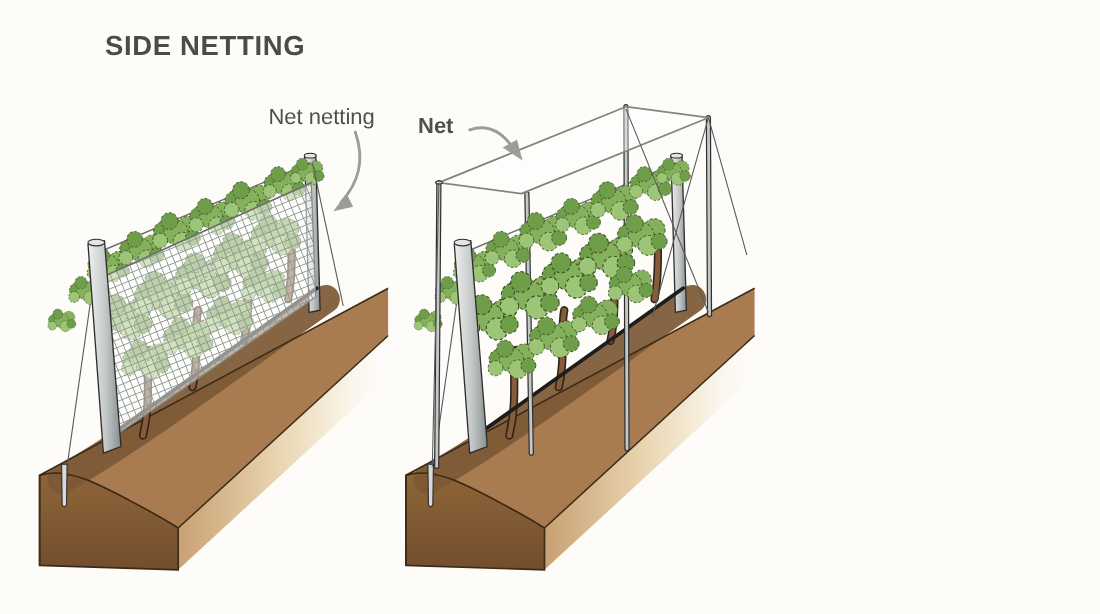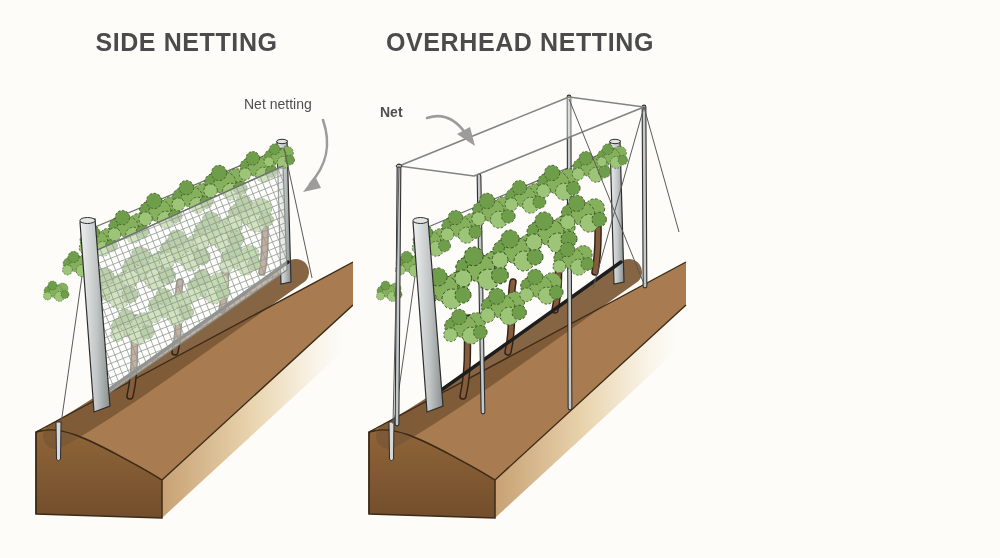--- a/index.html
+++ b/index.html
@@ -8,21 +8,21 @@
     background:#fdfcf9;font-family:"Liberation Sans",sans-serif;
     display:flex;flex-direction:row;padding-left:20px;
   }
   .panel{position:relative;width:333px;height:558px;flex:0 0 auto;}
   .panel:last-child{width:334px;}
   .panel-title{
     position:absolute;top:28px;left:0;right:0;text-align:center;
     font-size:25px;font-weight:700;letter-spacing:.6px;color:#4b4b4b;
   }
   .annotation{
-    position:absolute;font-size:14px;font-weight:400;color:#4f4f4f;white-space:nowrap;
+    position:absolute;font-size:20px;font-weight:400;color:#4f4f4f;white-space:nowrap;
   }
   .ann-1{top:96px;left:224px;}
   .ann-2{top:101px;left:169px;}
   .ann-3{top:104px;left:27px;font-weight:bold;}
   .illus{position:absolute;left:0;top:0;}
   .defs-holder{position:absolute;width:0;height:0;overflow:hidden;}
   
   .lf1{fill:#85b15c}.lf2{fill:#6f9e4a}.lf3{fill:#9dc577}
   .lf1,.lf2,.lf3{stroke:#3b5226;stroke-width:1;stroke-dasharray:3 2.2;stroke-linejoin:round}
   
@@ -188,17 +188,16 @@
       <use href="#frontpost"></use>
       <g>
         <line class="wire" x1="46" y1="166" x2="40" y2="424"></line>
         <line class="wire" x1="291" y1="107" x2="240" y2="288"></line>
         <line class="wire" x1="216" y1="99" x2="291" y2="284"></line>
         <line class="wire" x1="291" y1="107" x2="326" y2="232"></line>
       </g>
       <path class="arrow" d="M74,118 C92,112 104,121 113,134"></path>
       <path fill="#9c9c9a" d="M104,134 L122,146 L117,127 Z"></path>
     </svg>
-    <div class="panel-title">OVERHEAD NETTING</div>
     <div class="annotation ann-3">Net</div>
   </section>
 
 </div>
 
 </body></html>

